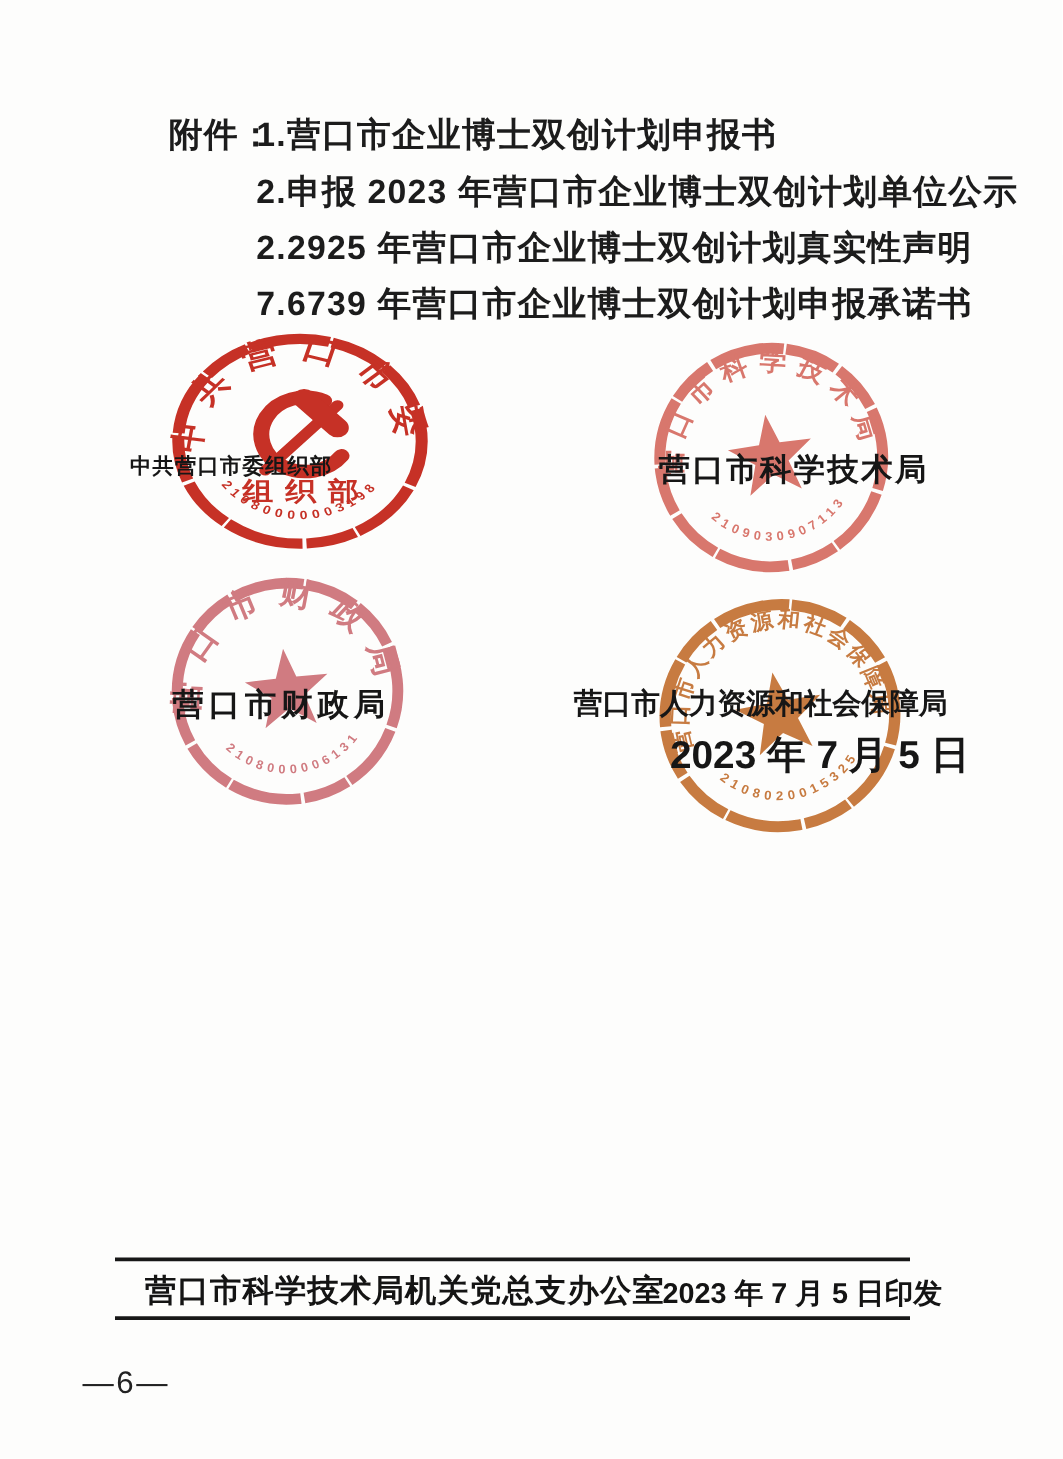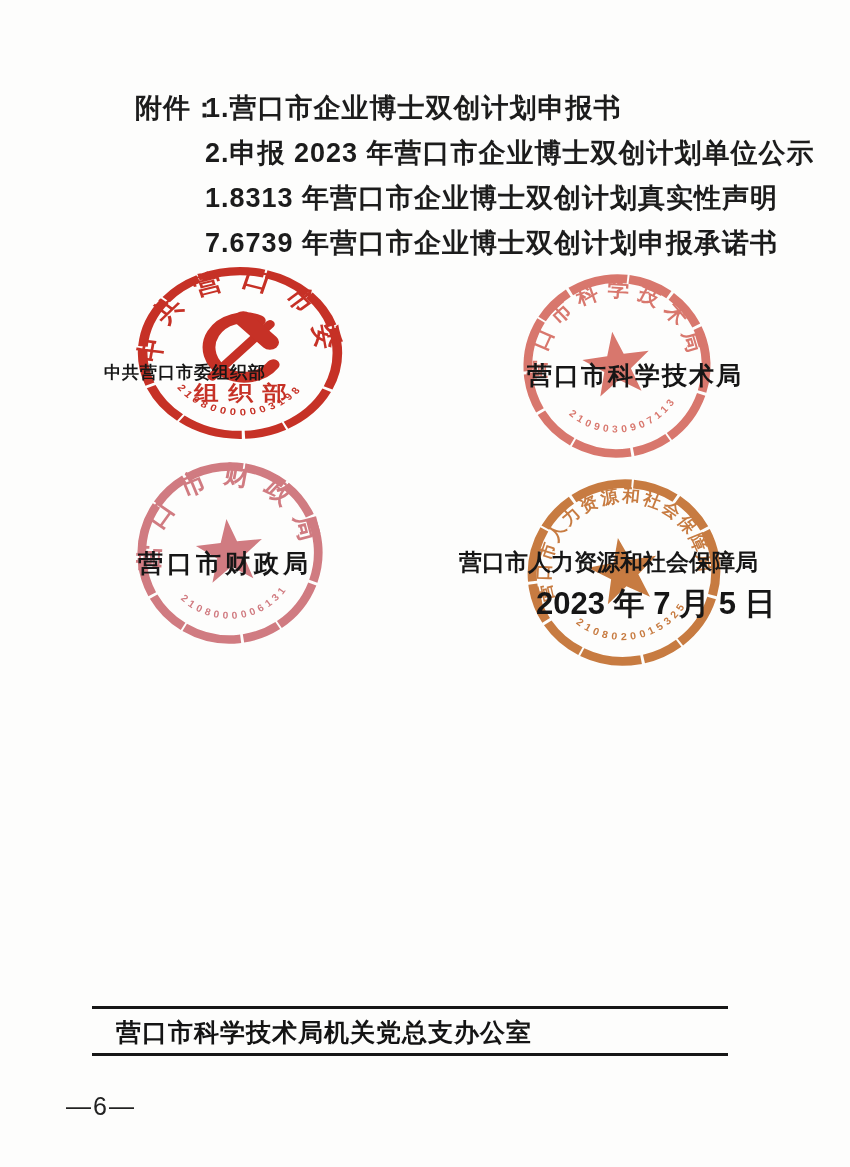--- a/index.html
+++ b/index.html
@@ -44,21 +44,21 @@
 <div class="page">
 
   <div class="attachments">
     <div class="att-row">
       <span class="att-label">附件：</span><span>1.营口市企业博士双创计划申报书</span>
     </div>
     <div class="att-row indent">
       <span>2.申报 2023 年营口市企业博士双创计划单位公示</span>
     </div>
     <div class="att-row indent">
-      <span>1.8313 年营口市企业博士双创计划真实性声明</span>
+      <span>2.2925 年营口市企业博士双创计划真实性声明</span>
     </div>
     <div class="att-row indent">
       <span>7.6739 年营口市企业博士双创计划申报承诺书</span>
     </div>
   </div>
 
   <div class="stamp" id="stamp-0">
       <svg viewBox="0 0 200 200" preserveAspectRatio="none" style="opacity: 0.95; transform: rotate(0deg);">
         <defs>
           <path id="arc0" d="M 31,128 A 74 74 0 1 1 169,128"></path>
@@ -113,17 +113,18 @@
     </div>
 
   <div class="sig sig-0">中共营口市委组织部</div>
   <div class="sig sig-1">营口市科学技术局</div>
   <div class="sig sig-2">营口市财政局</div>
   <div class="sig sig-3">营口市人力资源和社会保障局</div>
   <div class="sig-date">2023 年 7 月 5 日</div>
 
   <div class="footer-rule footer-rule-top"></div>
   <div class="footer-issuer">营口市科学技术局机关党总支办公室</div>
+  <div class="footer-date">2023 年 7 月 5 日印发</div>
   <div class="footer-rule footer-rule-bottom"></div>
 
   <div class="page-number">—6—</div>
 
 </div>
 
 </body></html>

